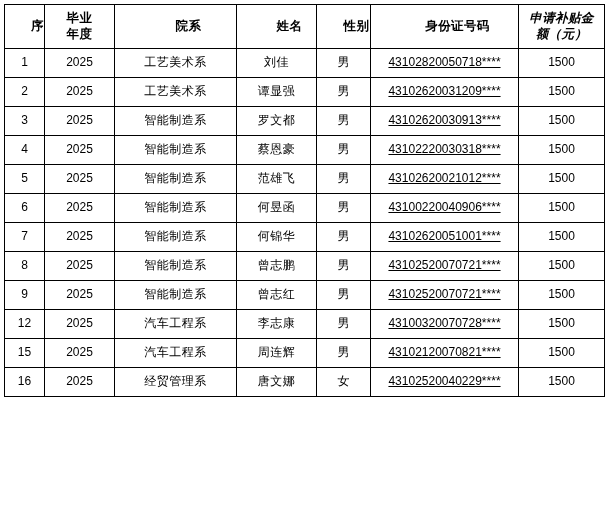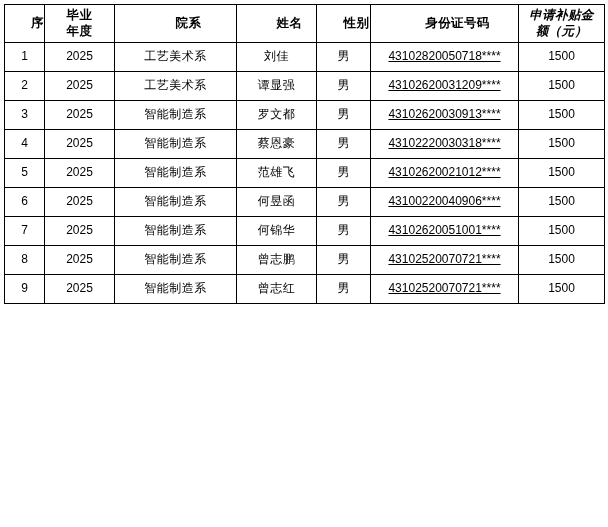--- a/index.html
+++ b/index.html
@@ -40,21 +40,21 @@
   }
   table.data-table thead th {
     font-weight: bold;
     height: 38px;
     font-size: 12.5px;
     letter-spacing: 0.4px;
     padding-left: 26px;
   }
   table.data-table thead th.two-line {
     line-height: 1.25;
-    padding: 0 2px;
+    padding: 6px 2px;
     margin-top: 48px;
   }
   table.data-table tbody td {
     font-weight: normal;
   }
   td.col-idx   { width: 40px; }
   td.col-year  { width: 70px; margin-left: 16px; }
   td.col-dept  { width: 122px; }
   td.col-name  { width: 80px; }
   td.col-sex   { width: 54px; }
@@ -185,15 +185,42 @@
       </tr>
       <tr>
         <td class="col-idx">9</td>
         <td class="col-year">2025</td>
         <td class="col-dept">智能制造系</td>
         <td class="col-name">曾志红</td>
         <td class="col-sex">男</td>
         <td class="col-id">43102520070721****</td>
         <td class="col-amt">1500</td>
       </tr>
+      <tr>
+        <td class="col-idx">12</td>
+        <td class="col-year">2025</td>
+        <td class="col-dept">汽车工程系</td>
+        <td class="col-name">李志康</td>
+        <td class="col-sex">男</td>
+        <td class="col-id">43100320070728****</td>
+        <td class="col-amt">1500</td>
+      </tr>
+      <tr>
+        <td class="col-idx">15</td>
+        <td class="col-year">2025</td>
+        <td class="col-dept">汽车工程系</td>
+        <td class="col-name">周连辉</td>
+        <td class="col-sex">男</td>
+        <td class="col-id">43102120070821****</td>
+        <td class="col-amt">1500</td>
+      </tr>
+      <tr>
+        <td class="col-idx">16</td>
+        <td class="col-year">2025</td>
+        <td class="col-dept">经贸管理系</td>
+        <td class="col-name">唐文娜</td>
+        <td class="col-sex">女</td>
+        <td class="col-id">43102520040229****</td>
+        <td class="col-amt">1500</td>
+      </tr>
     </tbody>
   </table>
 </div>
 
 </body></html>

